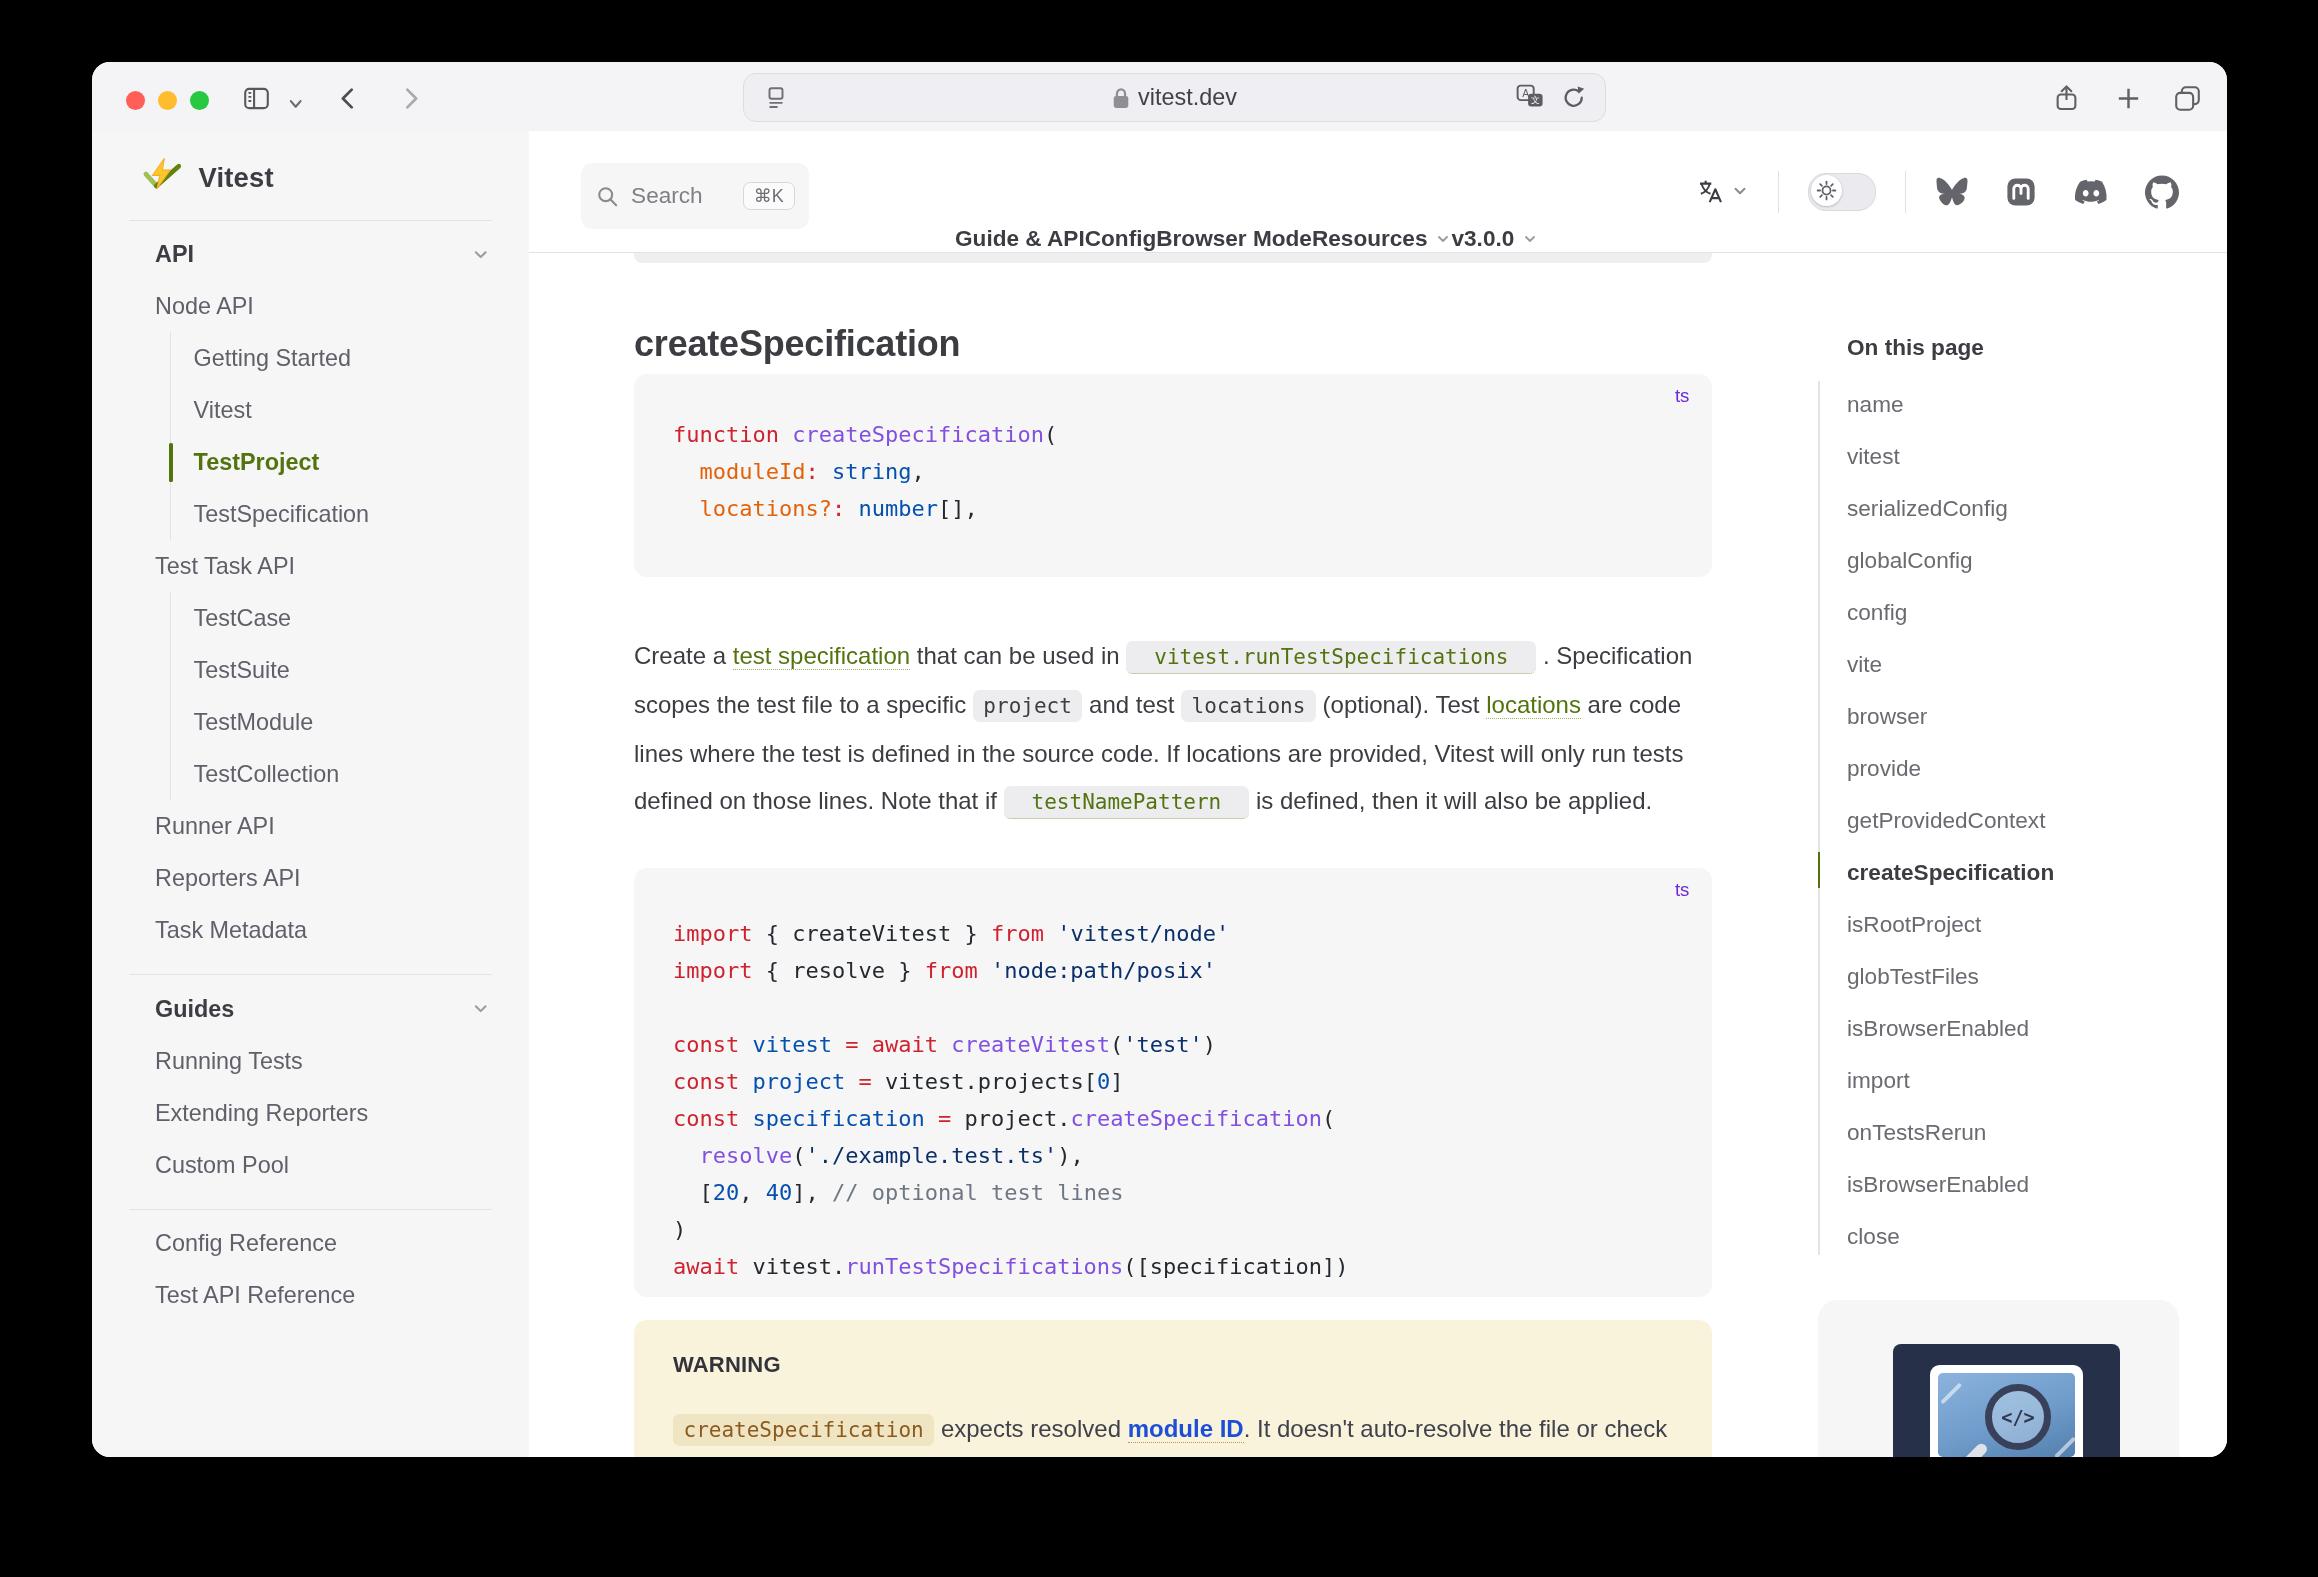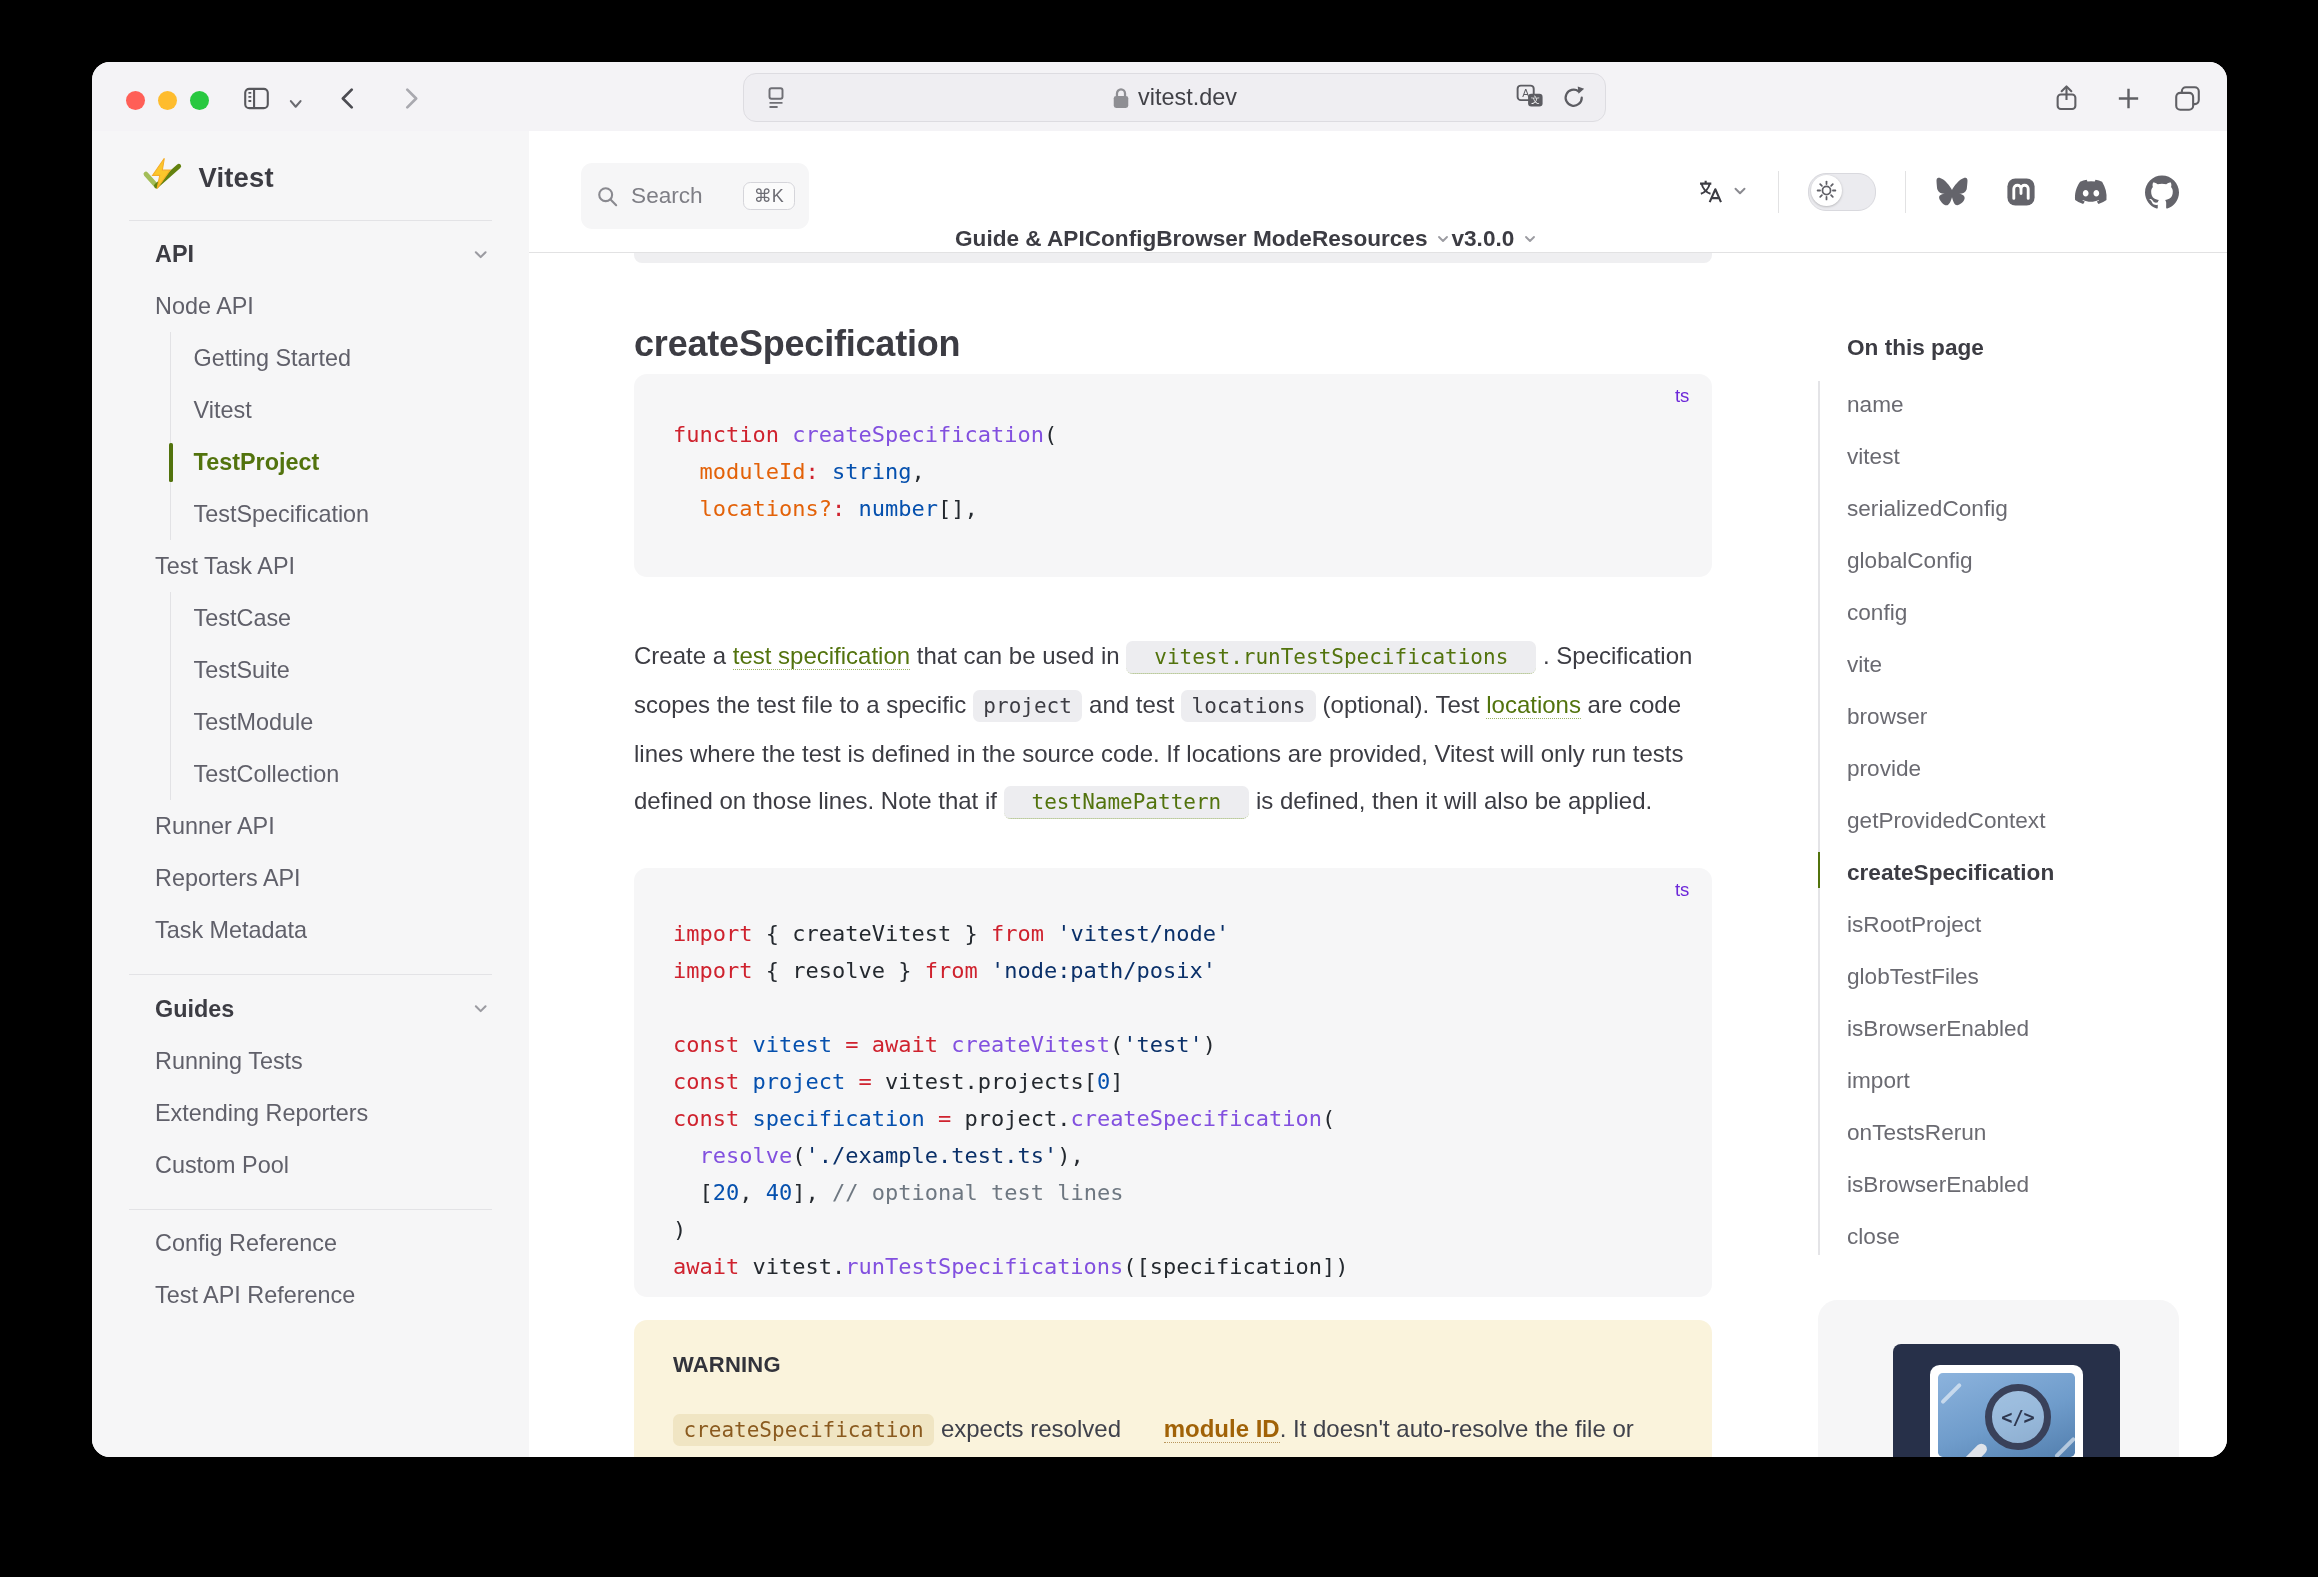--- a/index.html
+++ b/index.html
@@ -56,21 +56,21 @@
   .seg-link{color:#52730d;border-bottom:1.6px dotted #9ab464;cursor:pointer;}
   .seg-code{font-family:"DejaVu Sans Mono","Liberation Mono",monospace;font-size:21px;background:#ededf0;
     padding:4px 10.5px;border-radius:6.5px;color:#3c3c43;white-space:nowrap;}
   .seg-codelink{font-family:"DejaVu Sans Mono","Liberation Mono",monospace;font-size:21px;background:#ededf0;
     padding:4px 28px;border-radius:6.5px;color:#52730d;border-bottom:1.6px dotted #9ab464;cursor:pointer;white-space:nowrap;}
   .warning{position:absolute;left:105px;top:1067px;width:1078px;box-sizing:border-box;background:#faf3dc;
     border-radius:13px;padding:32px 39px;height:371px;}
   .warning .title{font-size:22px;font-weight:700;color:#32333b;letter-spacing:0.2px;}
   .warning .body{margin-top:27.4px;font-size:24px;line-height:47px;color:#3f414b;}
   .warning .seg-code{background:#f0e5c3;color:#8a5a1f;}
-  .warning .seg-link{color:#a16207;border-bottom:1.6px dotted #b9965c;font-weight:600;margin-left:36px;}
+  .warning .seg-link{color:#1d4ed8;border-bottom:1.6px dotted #b9965c;font-weight:600;}
   
   .aside-title{position:absolute;left:1318px;top:82px;font-size:22.6px;font-weight:700;color:#3c3c43;}
   .aside-track{position:absolute;left:1289px;top:128px;width:1.6px;height:874px;background:#e4e4e7;}
   .aside-active-seg{position:absolute;left:1289px;width:1.6px;background:#52730d;}
   .aside-list{position:absolute;left:1318px;top:126px;}
   .aside-item{height:52px;display:flex;align-items:center;font-size:22.6px;color:#6a6a71;cursor:pointer;}
   .aside-item.active{color:#3c3c43;font-weight:600;}
   .ad{position:absolute;left:1289px;top:1047px;width:361px;height:258px;background:#f6f6f7;border-radius:19.4px;overflow:hidden;}
   .ad-panel{position:absolute;left:75px;top:44px;width:227px;height:210px;background:#273049;border-radius:8px;}
   .ad-tablet{position:absolute;left:37px;top:21px;width:153px;height:121px;background:#fff;border-radius:9.7px;}

